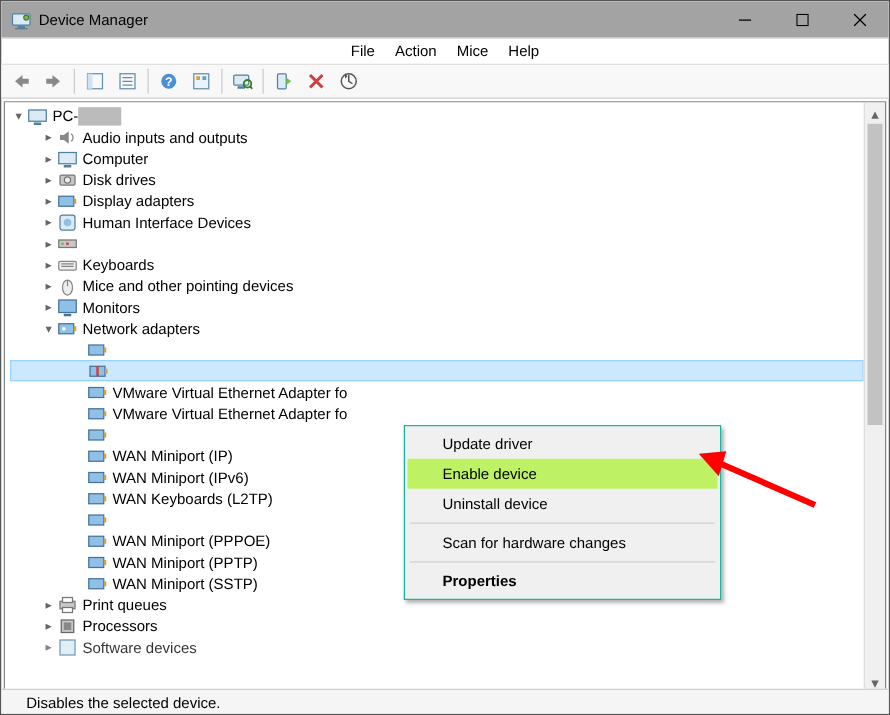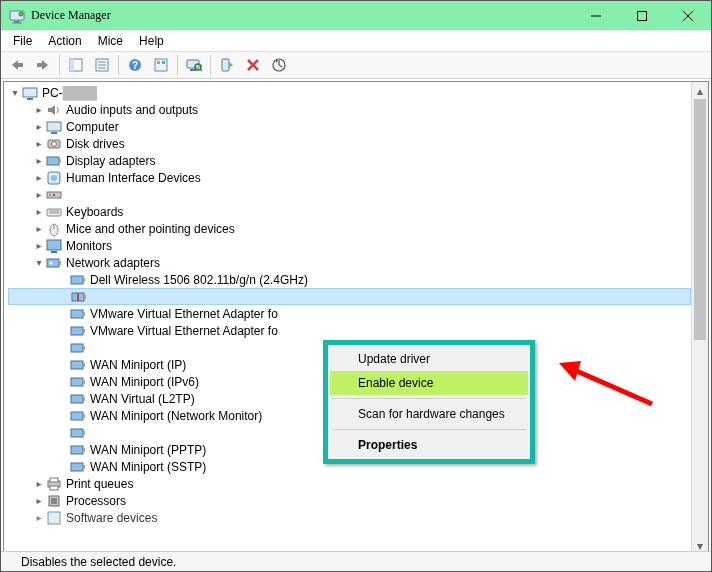--- a/index.html
+++ b/index.html
@@ -13,35 +13,35 @@
     border: 1px solid #555;
     position: relative;
     overflow: hidden;
     user-select: none;
   }
   .titlebar {
     height: 30px;
     display: flex;
     align-items: center;
     padding: 0 0 0 8px;
-    background: #86efac;
+    background: #a3a3a3;
     border-bottom: 1px solid #eee;
-    font-family: Liberation Serif, serif;
   }
   .titlebar .icon { width: 16px; height: 16px; margin-right: 6px; }
   .title-text { flex: 1; color: #000; }
   .win-btns { display: flex; height: 100%; }
   .win-btn {
     width: 46px; height: 30px; display: flex; align-items: center; justify-content: center;
     color: #000;
   }
 
   .menubar {
     display: flex; gap: 4px; padding: 2px 6px; font-size: 12px; height: 20px;
     align-items: center;
+    justify-content: center;
   }
   .menu-item { padding: 0 6px; }
 
   .toolbar {
     height: 28px; display: flex; align-items: center; padding: 0 4px; gap: 2px;
     border-top: 1px solid #e0e0e0;
     border-bottom: 1px solid #d0d0d0;
     background: #f8f8f8;
   }
   .tb-btn {
@@ -81,23 +81,23 @@
   .node-icon { width:16px; height:16px; margin-right:4px; flex-shrink:0; }
   .node.indent1 { padding-left: 0px; }
   .node.indent2 { padding-left: 24px; }
   .node.indent3 { padding-left: 48px; }
   .node.selected { background:#cce8ff; border:1px solid #99d1ff; height:17px; }
   .node-label { color:#000;text-align:center; }
 
   .context-menu {
     position: absolute;
     left: 322px; top: 339px;
-    width: 212px;
+    width: 254px;
     background: #f0f0f0;
-    border: 5px solid #14b8a6;
+    border: 1px solid #14b8a6;
     box-shadow: 2px 2px 3px rgba(0,0,0,0.3);
     padding: 2px;
     font-size: 12px;
   }
   .ctx-item {
     padding: 5px 20px 5px 28px;
     color:#000;
   }
   .ctx-item.highlight { background:#bef264; }
   .ctx-item.bold { font-weight: bold; }
@@ -319,21 +319,20 @@
         </svg>
       <span class="node-label">Network adapters</span>
     </div>
 
     <div class="node indent3">
       <span class="twisty"></span>
       <svg class="node-icon" viewBox="0 0 16 16">
           <rect x="1" y="4" width="12" height="8" fill="#8ec0e8" stroke="#46729a"></rect>
           <rect x="13" y="6" width="2" height="4" fill="#d4a040"></rect>
         </svg>
-      <span class="node-label">Dell Wireless 1506 802.11b/g/n (2.4GHz)</span>
     </div>
     <div class="node indent3 selected">
       <span class="twisty"></span>
       <svg class="node-icon" viewBox="0 0 16 16">
           <rect x="1" y="4" width="12" height="8" fill="#8ec0e8" stroke="#46729a"></rect>
           <rect x="13" y="6" width="2" height="4" fill="#d4a040"></rect>
           <path d="M7 4 L7 12" stroke="#d04040" stroke-width="2"></path>
         </svg>
     </div>
     <div class="node indent3">
@@ -374,36 +373,36 @@
           <rect x="13" y="6" width="2" height="4" fill="#d4a040"></rect>
         </svg>
         <span class="node-label">WAN Miniport (IPv6)</span>
       </div>
     <div class="node indent3">
         <span class="twisty"></span>
         <svg class="node-icon" viewBox="0 0 16 16">
           <rect x="1" y="4" width="12" height="8" fill="#8ec0e8" stroke="#46729a"></rect>
           <rect x="13" y="6" width="2" height="4" fill="#d4a040"></rect>
         </svg>
-        <span class="node-label">WAN Virtual (L2TP)</span>
-      </div>
-    <div class="node indent3">
-        <span class="twisty"></span>
-        <svg class="node-icon" viewBox="0 0 16 16">
-          <rect x="1" y="4" width="12" height="8" fill="#8ec0e8" stroke="#46729a"></rect>
-          <rect x="13" y="6" width="2" height="4" fill="#d4a040"></rect>
-        </svg>
-        <span class="node-label">WAN Miniport (Network Monitor)</span>
-      </div>
-    <div class="node indent3">
-        <span class="twisty"></span>
-        <svg class="node-icon" viewBox="0 0 16 16">
-          <rect x="1" y="4" width="12" height="8" fill="#8ec0e8" stroke="#46729a"></rect>
-          <rect x="13" y="6" width="2" height="4" fill="#d4a040"></rect>
-        </svg>
+        <span class="node-label">WAN Keyboards (L2TP)</span>
+      </div>
+    <div class="node indent3">
+        <span class="twisty"></span>
+        <svg class="node-icon" viewBox="0 0 16 16">
+          <rect x="1" y="4" width="12" height="8" fill="#8ec0e8" stroke="#46729a"></rect>
+          <rect x="13" y="6" width="2" height="4" fill="#d4a040"></rect>
+        </svg>
+      </div>
+    <div class="node indent3">
+        <span class="twisty"></span>
+        <svg class="node-icon" viewBox="0 0 16 16">
+          <rect x="1" y="4" width="12" height="8" fill="#8ec0e8" stroke="#46729a"></rect>
+          <rect x="13" y="6" width="2" height="4" fill="#d4a040"></rect>
+        </svg>
+        <span class="node-label">WAN Miniport (PPPOE)</span>
       </div>
     <div class="node indent3">
         <span class="twisty"></span>
         <svg class="node-icon" viewBox="0 0 16 16">
           <rect x="1" y="4" width="12" height="8" fill="#8ec0e8" stroke="#46729a"></rect>
           <rect x="13" y="6" width="2" height="4" fill="#d4a040"></rect>
         </svg>
         <span class="node-label">WAN Miniport (PPTP)</span>
       </div>
     <div class="node indent3">
@@ -447,20 +446,21 @@
     <div class="scroll-track">
       <div class="scroll-thumb"></div>
     </div>
     <div class="scroll-arrow" style="position:absolute;bottom:0;left:0;right:0;">▾</div>
   </div>
 </div>
 
 <div class="context-menu">
   <div class="ctx-item">Update driver</div>
   <div class="ctx-item highlight">Enable device</div>
+  <div class="ctx-item">Uninstall device</div>
   <div class="ctx-sep"></div>
   <div class="ctx-item">Scan for hardware changes</div>
   <div class="ctx-sep"></div>
   <div class="ctx-item bold">Properties</div>
 </div>
 
 <svg class="arrow-callout" width="100" height="50" viewBox="0 0 100 50">
   <line x1="95" y1="45" x2="15" y2="10" stroke="#ff0000" stroke-width="5"></line>
   <polygon points="2,4 24,2 18,22" fill="#ff0000"></polygon>
 </svg>

